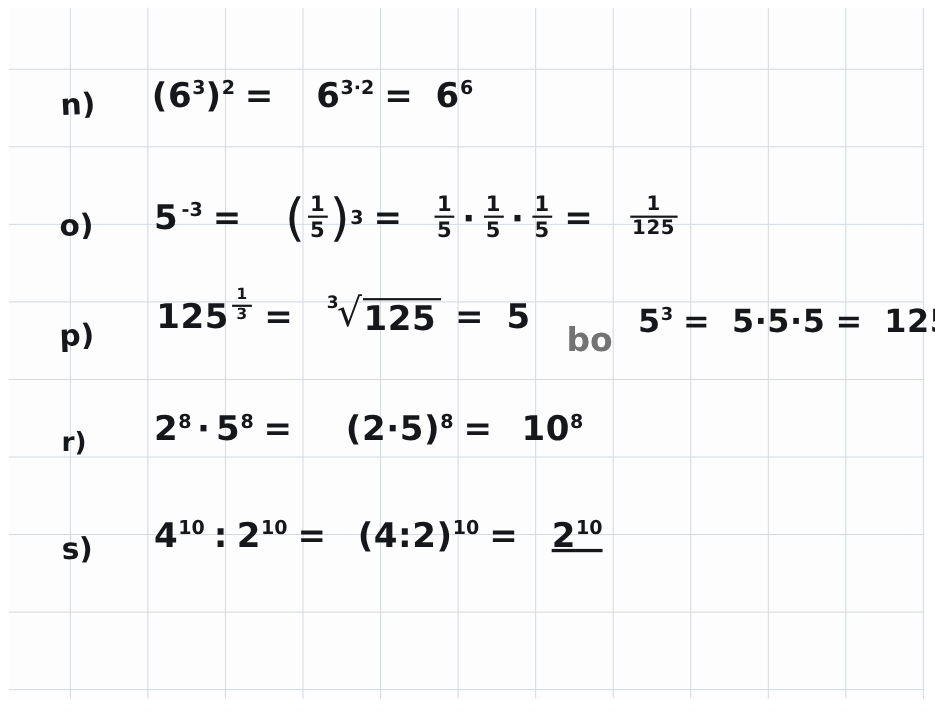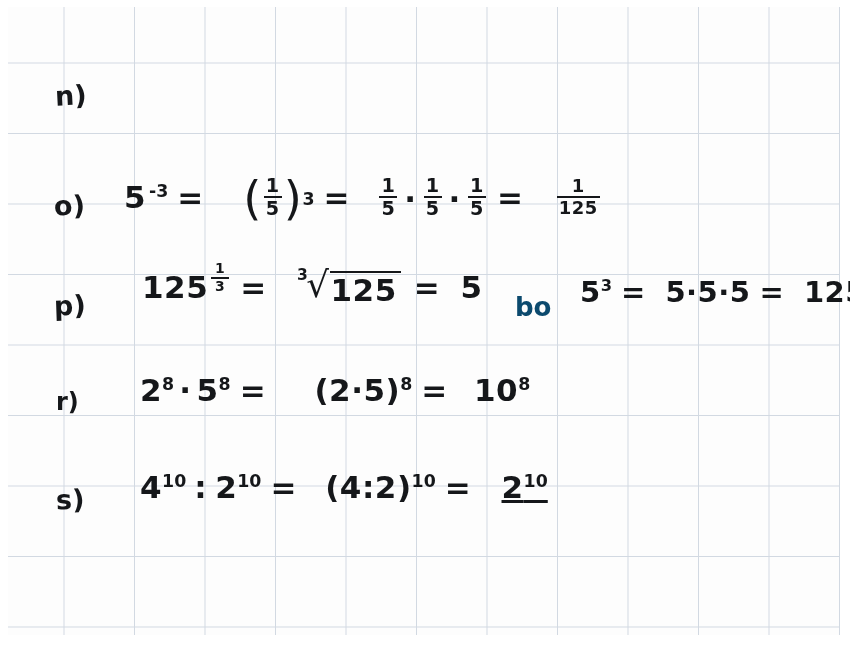--- a/index.html
+++ b/index.html
@@ -125,41 +125,46 @@
     position: relative;
     top: -2px;
   }
   .root .radicand {
     border-top: 2px solid #15171a;
     padding: 2px 4px 0 1px;
     position: relative;
     top: -1px;
   }
   .bo {
-    font-size: 26px;
-    color: #0c4a6e;
+    font-size: 30px;
+    color: #737373;
     font-weight: 700;
   }
 </style>
 </head>
 <body>
 
 <div id="page">
   <div id="grid"></div>
   <div id="page-edge-top"></div>
   <div id="page-edge-bottom"></div>
   <div id="page-edge-left"></div>
   <div id="page-edge-right"></div>
 
   <div id="ink">
 
     <div class="lbl" style="left:55px; top:80px; transform:rotate(-3deg);">n)</div>
+    <div class="line expr" style="left:138px; top:72px;">
+      <span>(6<sup>3</sup>)<sup>2</sup></span><span class="eq">=</span>
+      <span style="margin-left:18px;">6<sup>3·2</sup></span><span class="eq">=</span>
+      <span>6<sup>6</sup></span>
+    </div>
 
     <div class="lbl" style="left:54px; top:190px; transform:rotate(-2deg);">o)</div>
-    <div class="line expr" style="left:124px; top:178px;">
+    <div class="line expr" style="left:140px; top:178px;">
       <span>5<sup> -3</sup></span><span class="eq">=</span>
       <span class="paren-wrap" style="margin-left:20px;">
         <span class="big-paren">(</span>
         <span class="frac">
           <span class="num">1</span>
           <span class="bar"></span>
           <span class="den">5</span>
         </span>
         <span class="big-paren">)</span>
           <sup>3</sup>

